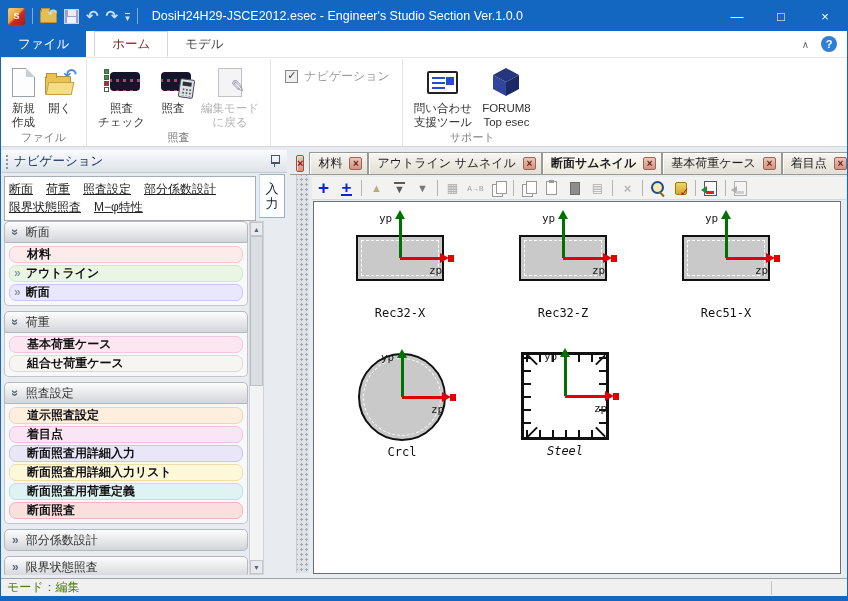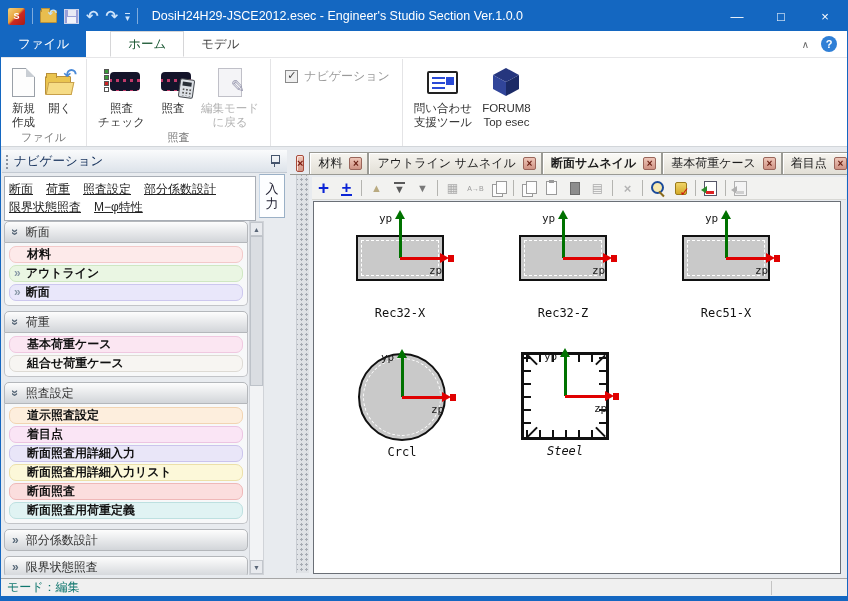--- a/index.html
+++ b/index.html
@@ -21,21 +21,21 @@
   .undo-g { color:#cfe4fa; font-size:15px; font-weight:bold; line-height:14px; }
   .qat-caret { color:#cfe4fa; font-size:9px; border-top:1px solid #cfe4fa; line-height:8px; margin-top:2px; }
   .win-title { margin-left:14px; font-size:12.5px; color:#fff; white-space:nowrap; }
   .win-btns { margin-left:auto; display:flex; height:30px; }
   .win-btn { width:44px; height:30px; display:flex; align-items:center; justify-content:center; font-size:13px; color:#fff; }
 
   
   .ribbon-tabs { position:absolute; left:0; top:30px; width:846px; height:27px; background:#fff; display:flex; align-items:stretch; font-size:12.5px; border-bottom:1px solid #e6e6e8; }
   .rtab { padding:0 17px; display:flex; align-items:center; color:#444; }
   .rtab.file { background:#1467c1; color:#fff; }
-  .rtab.active { border:1px solid #d6d6d8; border-bottom:1px solid #fff; color:#14532d; margin-left:24px;font-family:Liberation Mono, monospace; }
+  .rtab.active { border:1px solid #d6d6d8; border-bottom:1px solid #fff; color:#7f1d1d; margin-left:8px;font-family:Liberation Mono, monospace; }
   .ribbon-ctrl { margin-left:auto; display:flex; align-items:center; gap:12px; padding-right:10px; }
   .collapse-gl { color:#666; font-size:10px; }
   .help-gl { width:16px; height:16px; border-radius:50%; background:#2f7fd6; color:#fff; font-size:11px; font-weight:bold; text-align:center; line-height:16px; }
 
   
   .ribbon-body { position:absolute; left:0; top:58px; width:846px; height:88px; background:#fff; border-bottom:1px solid #d2d6da; display:flex; }
   .rgroup { position:relative; display:flex; flex-direction:column; padding:1px 6px 0; }
   .rgroup + .rgroup { border-left:1px solid #e4e4e6; }
   .rbuttons { flex:1; display:flex; align-items:flex-start; }
   .glabel { height:17px; text-align:center; font-size:11px; color:#7d7d7d; }
@@ -155,21 +155,21 @@
   .corner { position:absolute; width:13px; height:2px; background:#111; }
   .axis-stem-y { position:absolute; width:3px; background:#007200; }
   .axis-head-y { position:absolute; width:0; height:0; border-style:solid; border-width:0 5px 9px 5px; border-color:transparent transparent #007200 transparent; }
   .axis-stem-z { position:absolute; height:3px; background:#e00000; }
   .axis-head-z { position:absolute; width:0; height:0; border-style:solid; border-width:5px 0 5px 9px; border-color:transparent transparent transparent #e00000; }
   .axis-sq-z { position:absolute; width:6px; height:7px; background:#e00000; }
   .axis-lbl { position:absolute; font-family:"DejaVu Sans Mono",monospace; font-size:11px; color:#1a1a1a; }
   .thumb-caption { position:absolute; width:110px; text-align:center; font-family:"DejaVu Sans Mono",monospace; font-size:12px; color:#111; }
 
   
-  .statusbar { position:absolute; left:0; top:577px; width:846px; height:18px; background:#f0f0f0; border-top:1px solid #a6a6a6; display:flex; align-items:center; color:#0f766e; }
+  .statusbar { position:absolute; left:0; top:577px; width:846px; height:18px; background:#f0f0f0; border-top:1px solid #a6a6a6; display:flex; align-items:center; color:#4d7c0f; }
   .statusbar .mode { padding-left:6px; }
   .status-div { position:absolute; left:770px; top:2px; width:1px; height:14px; background:#c4c4c4; }
   .bottom-strip { position:absolute; left:0; top:595px; width:846px; height:4px; background:#1467c1; }
 </style>
 </head>
 <body>
 
 <div class="window">
 
   <div class="titlebar">
@@ -261,20 +261,21 @@
             <svg width="30" height="30" viewBox="0 0 30 30">
               <polygon points="15,1 28,8 15,15 2,8" fill="#26367e"></polygon>
               <polygon points="28,8 28,22 15,29 15,15" fill="#1b2a66"></polygon>
               <polygon points="2,8 15,15 15,29 2,22" fill="#31459a"></polygon>
             </svg>
           </div>
           <span>FORUM8
 Top esec</span>
         </div>
       </div>
+      <div class="glabel">サポート</div>
     </div>
   </div>
 
   <div class="workspace">
 
     <div class="nav-panel">
       <div class="nav-head">
         <span class="grip-v"></span>
         <span class="nav-title">ナビゲーション</span>
         <span class="pin-ico"></span>
@@ -329,25 +330,25 @@
               </div>
               <div class="acc-item nopfx" style="background: rgb(250, 229, 245); border-color: rgb(236, 196, 226);">
                 <span>着目点</span>
               </div>
               <div class="acc-item nopfx" style="background: rgb(233, 230, 248); border-color: rgb(203, 196, 236);">
                 <span>断面照査用詳細入力</span>
               </div>
               <div class="acc-item nopfx" style="background: rgb(252, 248, 217); border-color: rgb(236, 224, 168);">
                 <span>断面照査用詳細入力リスト</span>
               </div>
+              <div class="acc-item nopfx" style="background: rgb(224, 243, 243); border-color: rgb(189, 224, 224);">
+                <span>断面照査用荷重定義</span>
+              </div>
               <div class="acc-item nopfx" style="background: rgb(251, 222, 222); border-color: rgb(239, 184, 184);">
                 <span>断面照査</span>
-              </div>
-              <div class="acc-item nopfx" style="background: rgb(224, 243, 243); border-color: rgb(189, 224, 224);">
-                <span>断面照査用荷重定義</span>
               </div>
             </div>
           </div>
           <div class="sec collapsed">
             <div class="sec-hd">
               <span class="chev">»</span>
               <span>部分係数設計</span>
             </div>
           </div>
           <div class="sec collapsed">

